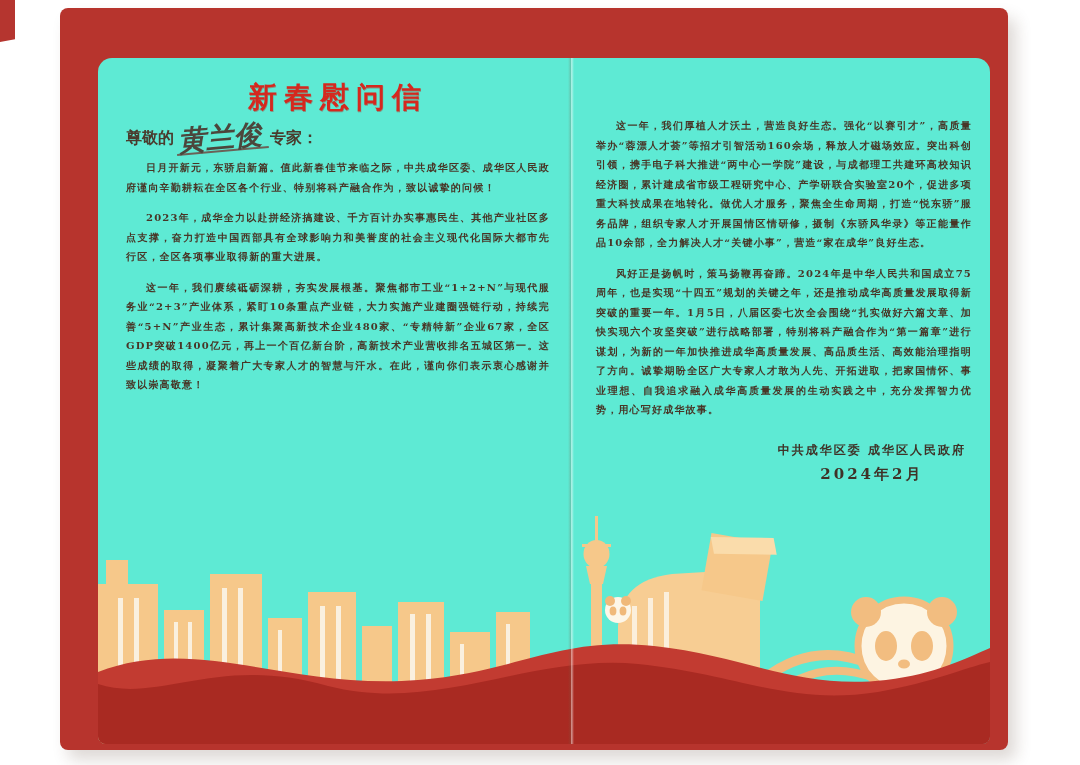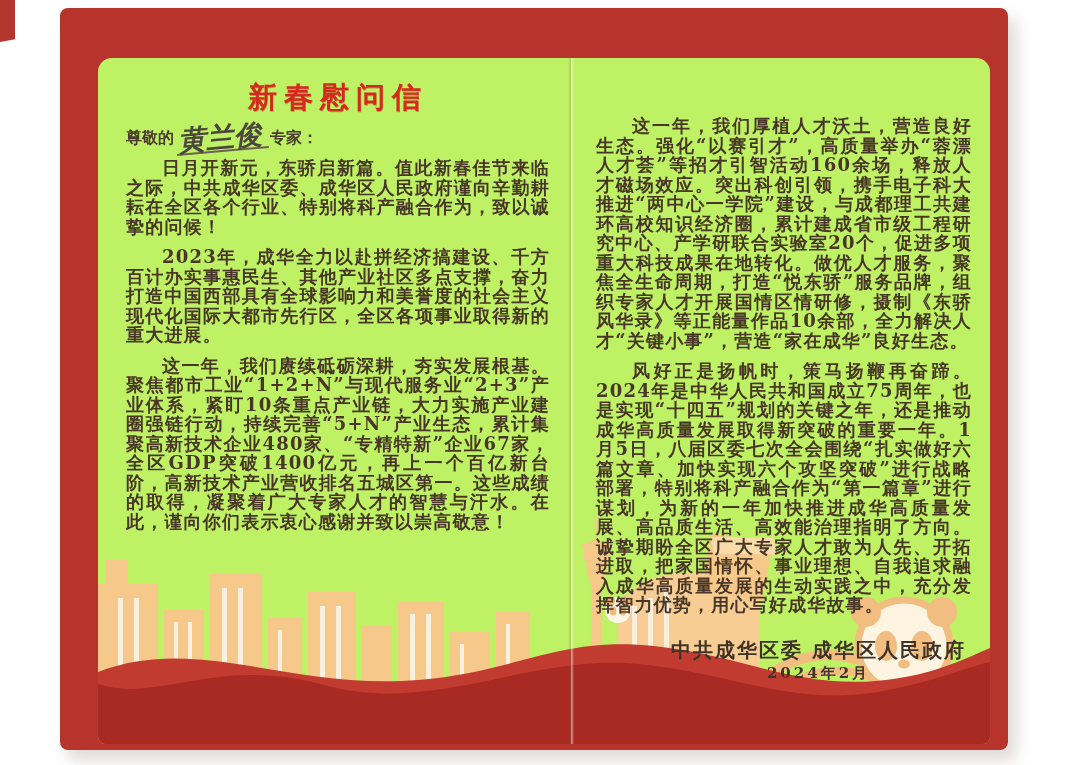--- a/index.html
+++ b/index.html
@@ -11,21 +11,21 @@
     position:absolute;left:0;top:0;width:15px;height:42px;background:#b5352f;
     transform:skewY(-10deg);transform-origin:top left;
   }
   .card{
     position:absolute;left:60px;top:8px;width:948px;height:742px;
     background:#b7342d;border-radius:8px;
     box-shadow:8px 10px 16px rgba(70,45,30,0.18);
   }
   .page{
     position:absolute;left:38px;top:50px;right:18px;bottom:6px;
-    background:#bef264;border-radius:14px 14px 8px 8px;overflow:hidden;
+    background:#5eead4;border-radius:14px 14px 8px 8px;overflow:hidden;
   }
   .fold{
     position:absolute;left:470px;top:0;bottom:0;width:6px;z-index:3;
     background:linear-gradient(90deg,rgba(120,95,70,0) 0%,rgba(120,95,70,0.25) 45%,rgba(255,255,255,0.5) 60%,rgba(120,95,70,0) 100%);
   }
   .letter-title{
     text-align:center;color:#d5281e;font-size:29px;font-weight:bold;
     letter-spacing:7px;margin:0 0 10px 0;font-family:"DejaVu Serif","Liberation Serif",serif;
     text-shadow:0.5px 0.5px 0 rgba(180,30,20,0.4);
   }
@@ -33,31 +33,31 @@
   .col-left{left:28px;top:20px;width:424px;}
   .col-right{left:498px;top:58px;width:376px;}
   .salutation{font-size:16px;font-weight:bold;color:#4a3b2d;margin:0 0 6px 0;}
   .hand-name{
     display:inline-block;font-size:28px;line-height:20px;color:#4c463c;
     font-family:"DejaVu Serif","Liberation Serif",serif;font-style:italic;
     transform:rotate(-5deg);border-bottom:2px solid #6b6257;padding:0 6px 2px 2px;
     margin:0 2px;vertical-align:-4px;
   }
   .para{
-    font-size:18px;line-height:19.5px;letter-spacing:1.2px;text-align:justify;
+    font-size:10px;line-height:19.5px;letter-spacing:1.2px;text-align:justify;
     text-indent:2em;margin:0 0 11px 0;font-weight:bold;color:#483627;
     font-family:"DejaVu Serif","Liberation Serif",serif;
   }
   .signature{margin-top:22px;margin-right:6px;}
   .signature-inner{
     width:max-content;margin-left:auto;text-align:center;font-weight:bold;
     color:#3f3227;font-family:"DejaVu Serif","Liberation Serif",serif;
   }
-  .signature-org{font-size:20px;letter-spacing:2px;}
-  .signature-date{font-size:15px;letter-spacing:3px;margin-top:0;}
+  .signature-org{font-size:12px;letter-spacing:2px;}
+  .signature-date{font-size:15px;letter-spacing:3px;margin-top:6px;}
   .deco{position:absolute;left:0;bottom:0;width:892px;height:230px;z-index:1;}
 </style>
 </head>
 <body>
 
 <div class="corner-sliver"></div>
 
 <div class="card">
   <div class="page">
 

